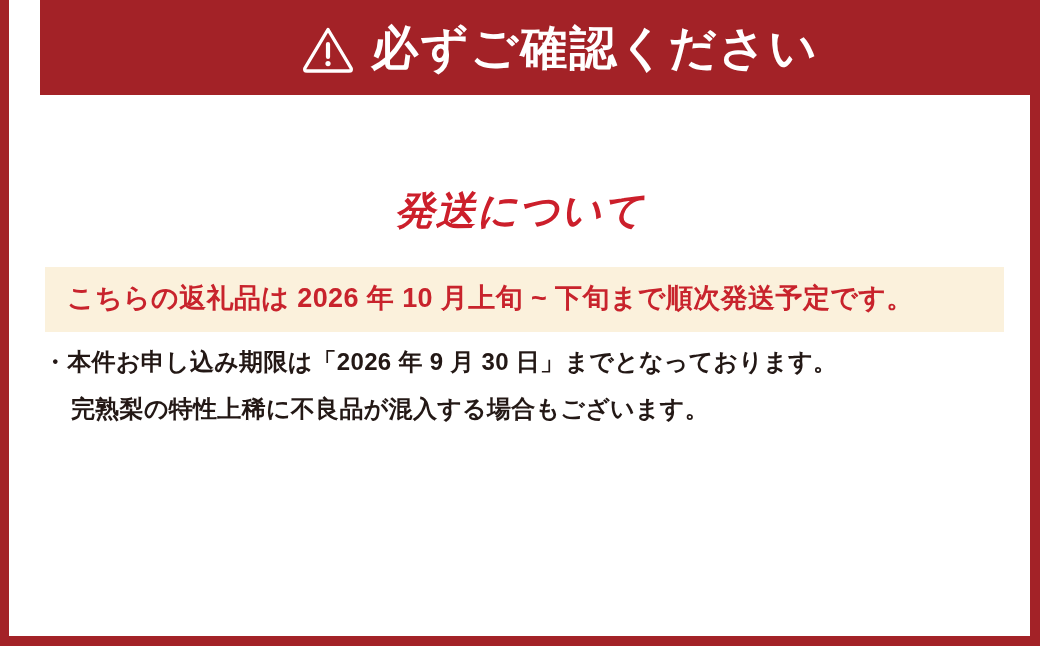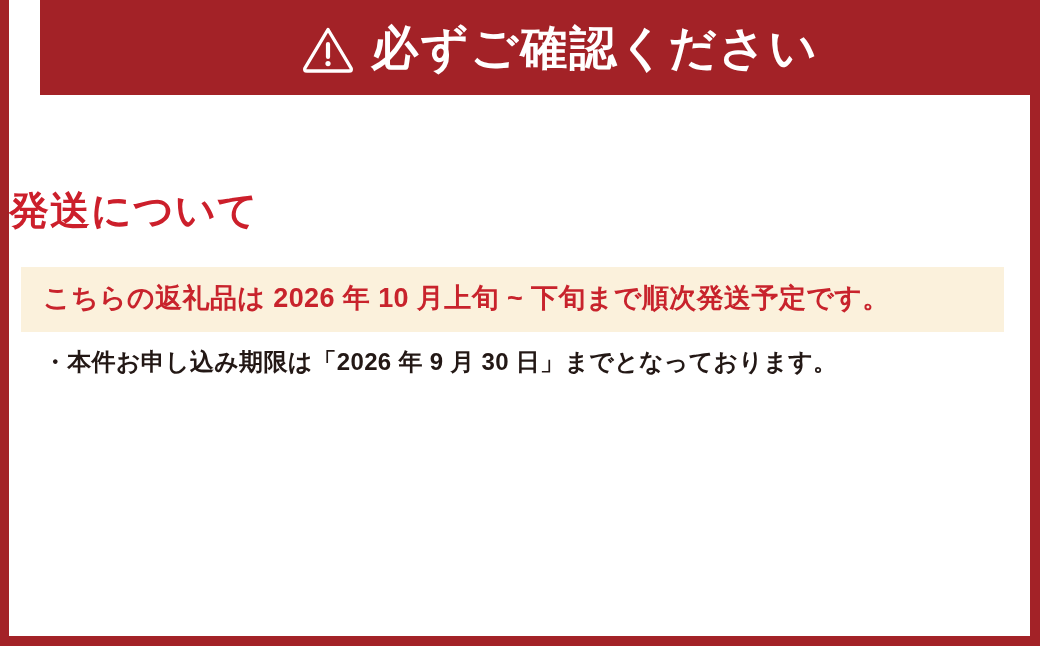--- a/index.html
+++ b/index.html
@@ -64,31 +64,33 @@
   .notice-body {
     position:absolute;
     top:95px;
     left:0;
     right:0;
     bottom:0;
     background:#ffffff;
   }
 
   .section-title {
+    text-align:center;
     color:#cc1f2b;
     font-size:40px;
     font-weight:700;
     letter-spacing:1px;
     line-height:1;
     margin-top:95px;
+    font-style:italic;
   }
 
   
   .highlight-band {
-    margin:37px 26px 0 12px;
+    margin:37px 26px 0 36px;
     background:#fbf1dc;
     padding:17px 28px 18px 22px;
   }
 
   .highlight-text {
     color:#c8232c;
     font-size:27px;
     font-weight:700;
     line-height:1.1;
     letter-spacing:0.4px;
@@ -138,17 +140,18 @@
 
     <div class="highlight-band">
       <div class="highlight-text">こちらの返礼品は 2026 年 10 月上旬 ~ 下旬まで順次発送予定です。</div>
     </div>
 
     <ul class="bullet-list">
       <li class="bullet-item">
         <span>・本件お申し込み期限は「2026 年 9 月 30 日」までとなっております。</span>
       </li>
       <li class="bullet-item">
+        <span class="bullet-subline">完熟梨の特性上稀に不良品が混入する場合もございます。</span>
       </li>
     </ul>
 
   </div>
 </div>
 
 </body></html>

